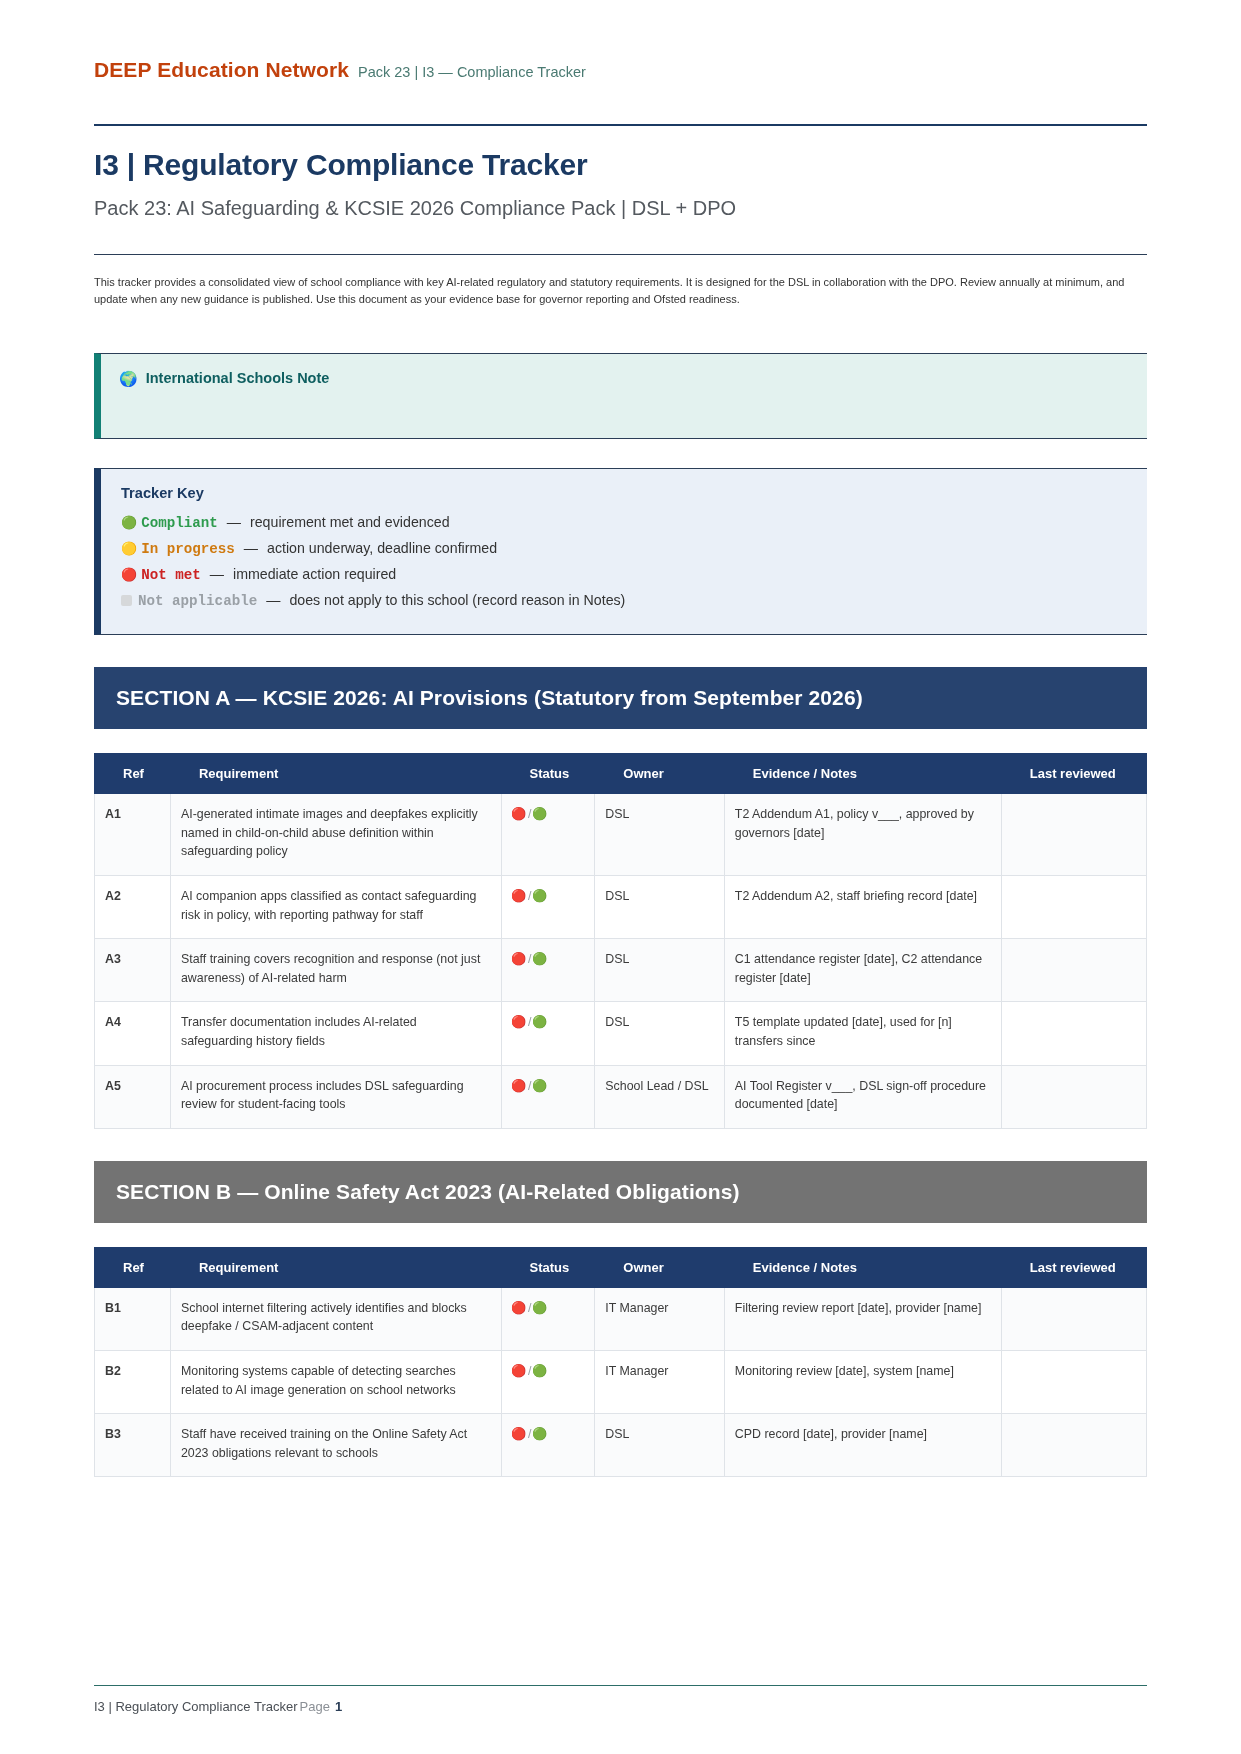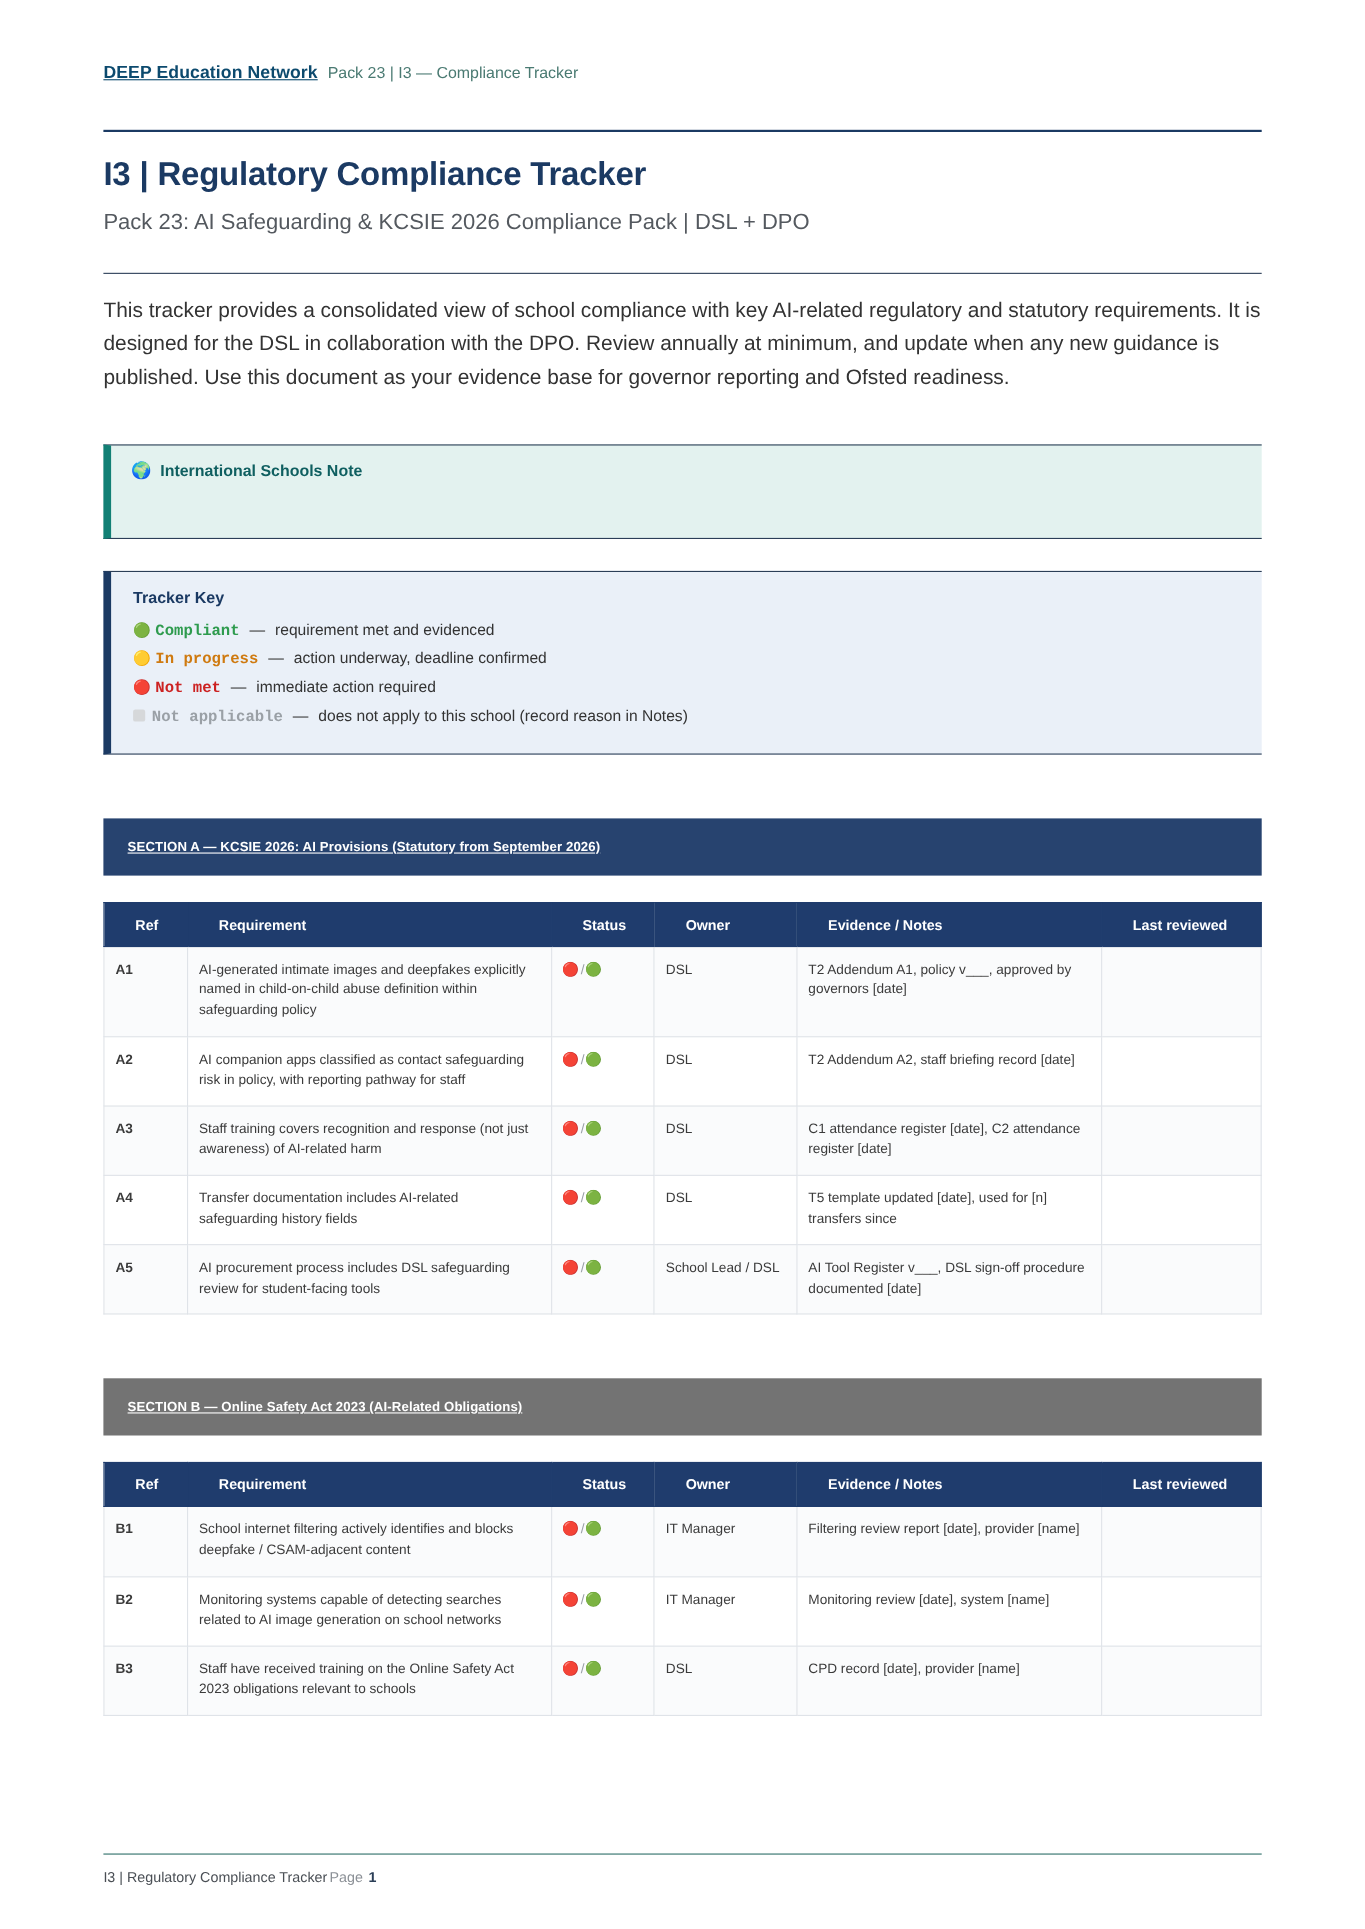--- a/index.html
+++ b/index.html
@@ -24,25 +24,24 @@
   }
 
   
   .running-header {
     display: flex;
     align-items: baseline;
     gap: 9px;
     margin-bottom: 42px;
   }
   .rh-brand {
-    font-size: 16px;
-    font-weight: bold;
-    color: #0c4a6e;
+    font-size: 21px;
+    font-weight: bold;
+    color: #c2410c;
     letter-spacing: 0.1px;
-    text-decoration: underline;
   }
   .rh-meta {
     font-size: 14.5px;
     color: #4a7a72;
   }
 
   
   .title-rule {
     border-top: 2.5px solid #1b3a63;
     margin-bottom: 22px;
@@ -58,21 +57,21 @@
   .doc-subtitle {
     font-size: 20px;
     color: #54595f;
     margin: 0 0 34px 0;
   }
   .intro-rule {
     border-top: 1.6px solid #2b3e57;
     margin-bottom: 19px;
   }
   .intro-text {
-    font-size: 19px;
+    font-size: 11px;
     line-height: 1.62;
     color: #333333;
     margin: 0;
   }
 
   
   .callout {
     margin-top: 44px;
     background: #e3f2ef;
     border-left: 7px solid #128075;
@@ -128,28 +127,27 @@
   .sk-label { font-weight: bold; font-family: Liberation Mono, monospace; }
   .sk-label.compliant   { color: #2e9b4e; }
   .sk-label.inprogress  { color: #cf7a10; }
   .sk-label.notmet      { color: #cc2222; }
   .sk-label.notapp      { color: #9aa0a6; }
   .sk-dash { color: #333; margin: 0 7px; }
   .sk-desc { color: #333; }
 
   
   .section-band {
-    margin-top: 58px;
+    margin-top: 32px;
     padding: 19px 22px;
-    font-size: 12px;
+    font-size: 21px;
     font-weight: bold;
     color: #ffffff;
     letter-spacing: 0.1px;
     box-sizing: border-box;
-    text-decoration: underline;
   }
   .band-navy { background: #27436f; }
   .band-teal { background: #737373; }
 
   
   table.tracker {
     width: 100%;
     border-collapse: collapse;
     margin-top: 24px;
     table-layout: fixed;

